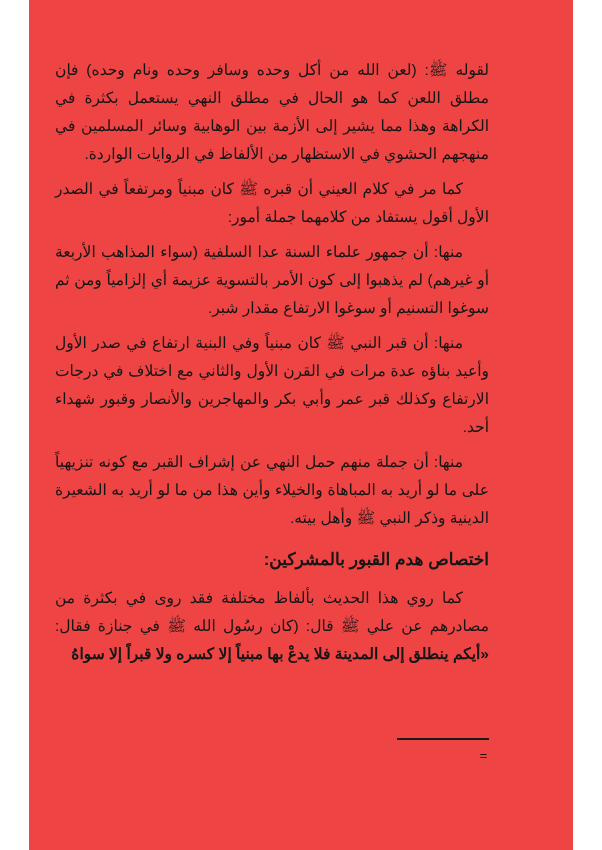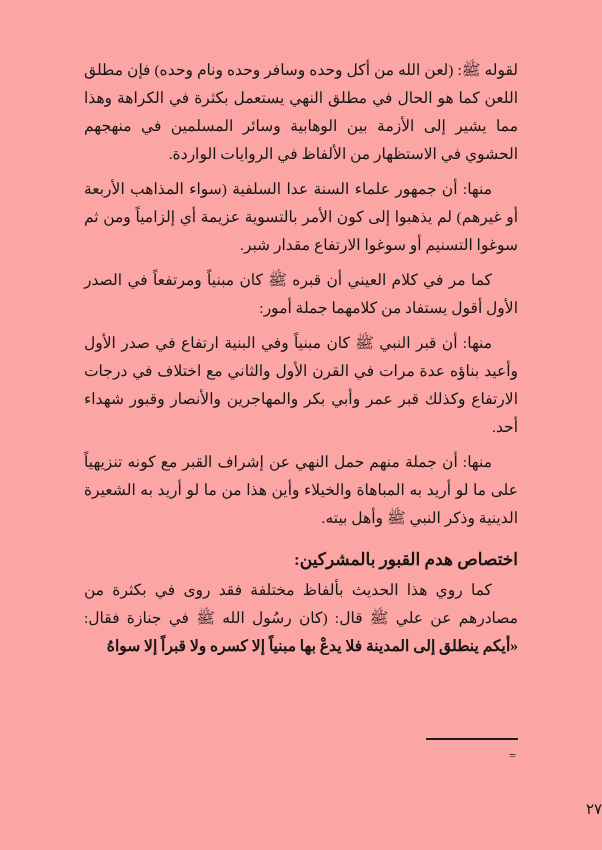--- a/index.html
+++ b/index.html
@@ -2,25 +2,25 @@
 <html lang="ar" dir="rtl"><head>
 <meta charset="utf-8">
 <style>
   html, body {
     margin: 0;
     padding: 0;
     background: #ffffff;
   }
   .page {
     position: relative;
-    width: 602px;
+    width: 544px;
     height: 850px;
     margin: 0 auto;
-    background: #fca5a5;
-    font-family: Liberation Serif, serif;
+    background: #ef4444;
+    font-family: Liberation Sans, sans-serif;
     direction: rtl;
     color: #151515;
     overflow: hidden;
   }
   .text-block {
     position: absolute;
     top: 56px;
     right: 84px;
     width: 434px;
     text-align: justify;
@@ -30,21 +30,21 @@
   .para {
     margin: 0 0 7px 0;
     text-indent: 26px;
   }
   .para.first {
     text-indent: 0;
   }
   .heading {
     font-size: 17px;
     font-weight: bold;
-    margin: 14px 0 2px 0;
+    margin: 14px 0 10px 0;
     text-indent: 0;
   }
   .quote-bold {
     font-weight: bold;
   }
   .footnote-area {
     position: absolute;
     top: 738px;
     right: 84px;
     width: 434px;
@@ -77,22 +77,22 @@
     color: #151515;
   }
 </style>
 </head>
 <body>
 
 <div class="page">
 
   <div class="text-block">
     <p class="para first">لقوله ﷺ: (لعن الله من أكل وحده وسافر وحده ونام وحده) فإن مطلق اللعن كما هو الحال في مطلق النهي يستعمل بكثرة في الكراهة وهذا مما يشير إلى الأزمة بين الوهابية وسائر المسلمين في منهجهم الحشوي في الاستظهار من الألفاظ في الروايات الواردة.</p>
+    <p class="para">كما مر في كلام العيني أن قبره ﷺ كان مبنياً ومرتفعاً في الصدر الأول أقول يستفاد من كلامهما جملة أمور:</p>
     <p class="para">منها: أن جمهور علماء السنة عدا السلفية (سواء المذاهب الأربعة أو غيرهم) لم يذهبوا إلى كون الأمر بالتسوية عزيمة أي إلزامياً ومن ثم سوغوا التسنيم أو سوغوا الارتفاع مقدار شبر.</p>
-    <p class="para">كما مر في كلام العيني أن قبره ﷺ كان مبنياً ومرتفعاً في الصدر الأول أقول يستفاد من كلامهما جملة أمور:</p>
     <p class="para">منها: أن قبر النبي ﷺ كان مبنياً وفي البنية ارتفاع في صدر الأول وأعيد بناؤه عدة مرات في القرن الأول والثاني مع اختلاف في درجات الارتفاع وكذلك قبر عمر وأبي بكر والمهاجرين والأنصار وقبور شهداء أحد.</p>
     <p class="para">منها: أن جملة منهم حمل النهي عن إشراف القبر مع كونه تنزيهياً على ما لو أريد به المباهاة والخيلاء وأين هذا من ما لو أريد به الشعيرة الدينية وذكر النبي ﷺ وأهل بيته.</p>
 
     <h2 class="heading">اختصاص هدم القبور بالمشركين:</h2>
 
     <p class="para"><span>كما روي هذا الحديث بألفاظ مختلفة فقد روى في بكثرة من مصادرهم عن علي ﷺ قال: (كان رسُول الله ﷺ في جنازة فقال: </span><span class="quote-bold">«أيكم ينطلق إلى المدينة فلا يدعْ بها مبنياً إلا كسره ولا قبراً إلا سواهُ</span></p>
   </div>
 
   <div class="footnote-area">
     <div class="footnote-rule"></div>

